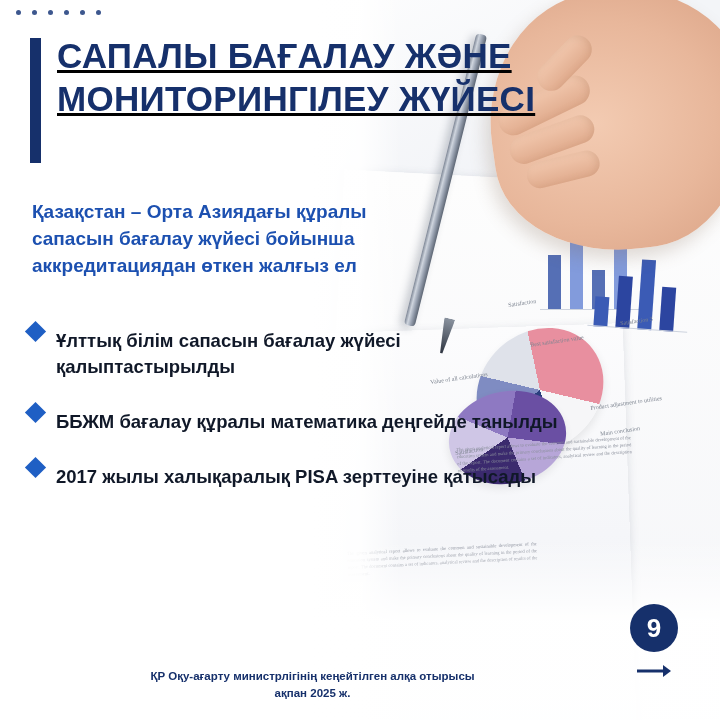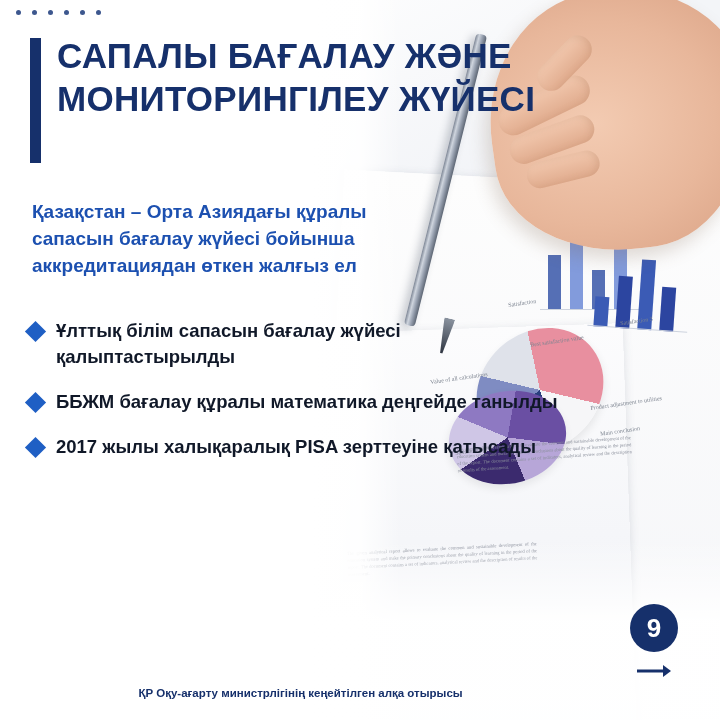--- a/index.html
+++ b/index.html
@@ -202,20 +202,21 @@
   }
 
   
   .title-wrap {
     position: absolute;
     left: 30px; top: 34px;
     display: flex;
     align-items: flex-start;
     gap: 16px;
     width: 560px;
+    text-decoration: underline;
   }
   .title-bar {
     width: 11px;
     height: 125px;
     background: #16306b;
     flex: 0 0 auto;
     margin-top: 4px;
   }
   .title {
     font-size: 35px;
@@ -255,26 +256,27 @@
     background: #1f5fc4;
     transform: rotate(45deg);
     margin-top: 6px;
   }
   .bullet-text {
     font-size: 18.5px;
     line-height: 26px;
     font-weight: bold;
     color: #101828;
     max-width: 505px;
+    margin-top: 10px;
   }
 
   
   .footer {
     position: absolute;
-    left: 4px; bottom: 18px;
+    left: 16px; bottom: 18px;
     width: 593px;
     text-align: center;
     font-size: 11.5px;
     line-height: 17px;
     font-weight: bold;
     color: #16306b;
   }
 
   
   .page-badge {
@@ -406,15 +408,16 @@
   <div class="page-badge">9</div>
   <div class="arrow-next">
     <svg width="34" height="16" viewBox="0 0 34 16" aria-hidden="true">
       <line x1="0" y1="8" x2="28" y2="8" stroke="#16306b" stroke-width="3"></line>
       <polygon points="26,2 34,8 26,14" fill="#16306b"></polygon>
     </svg>
   </div>
 
   <div class="footer">
     <div>ҚР Оқу-ағарту министрлігінің кеңейтілген алқа отырысы</div>
+    <div>ақпан 2025 ж.</div>
   </div>
 
 </div>
 
 </body></html>

